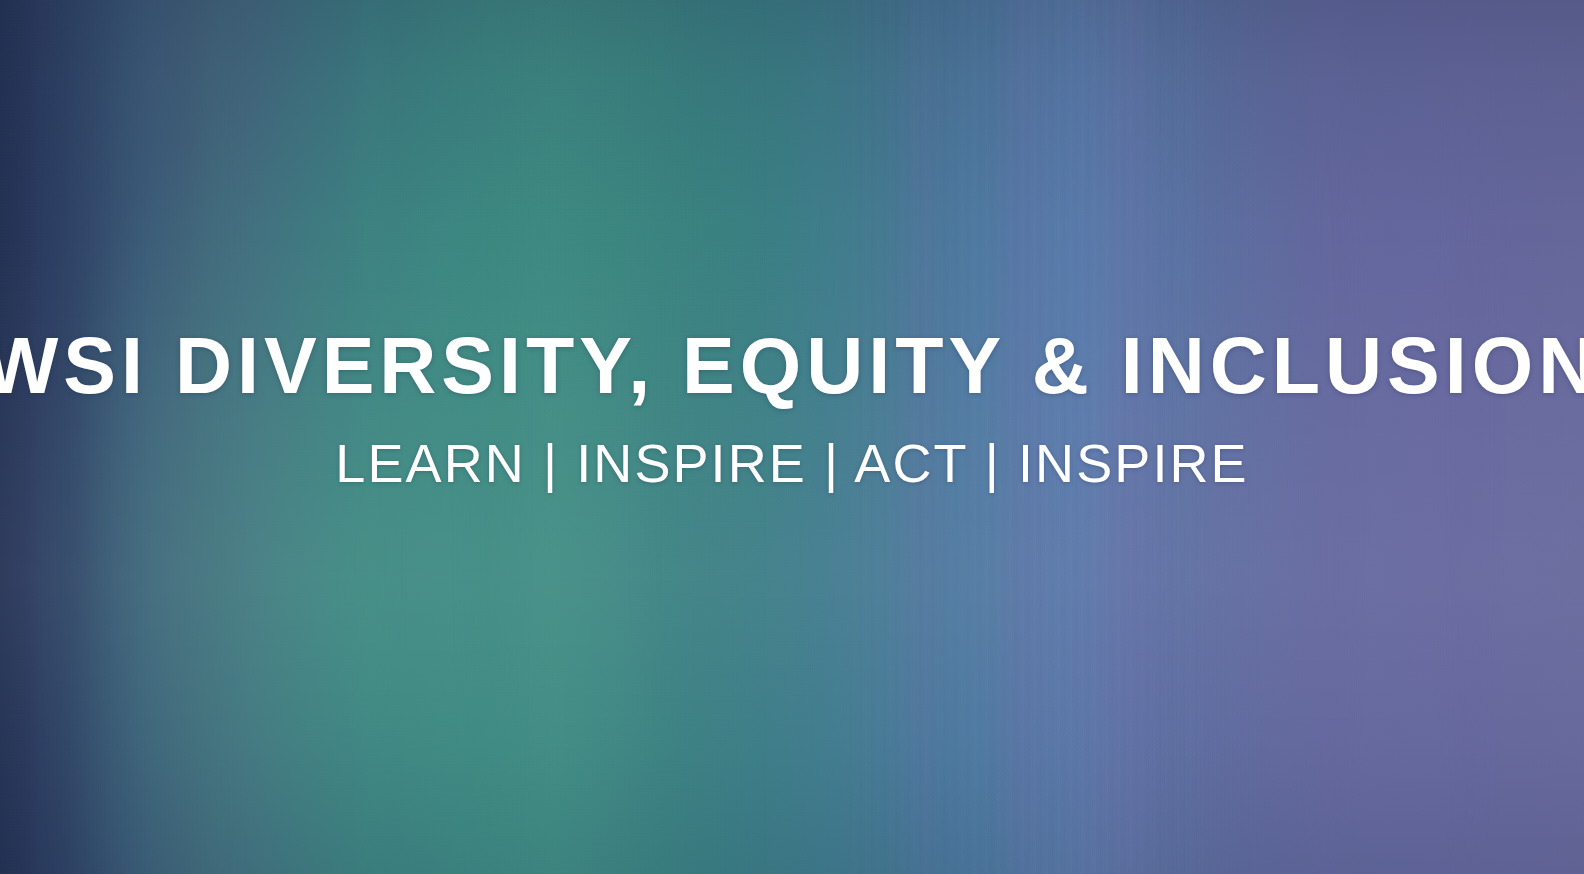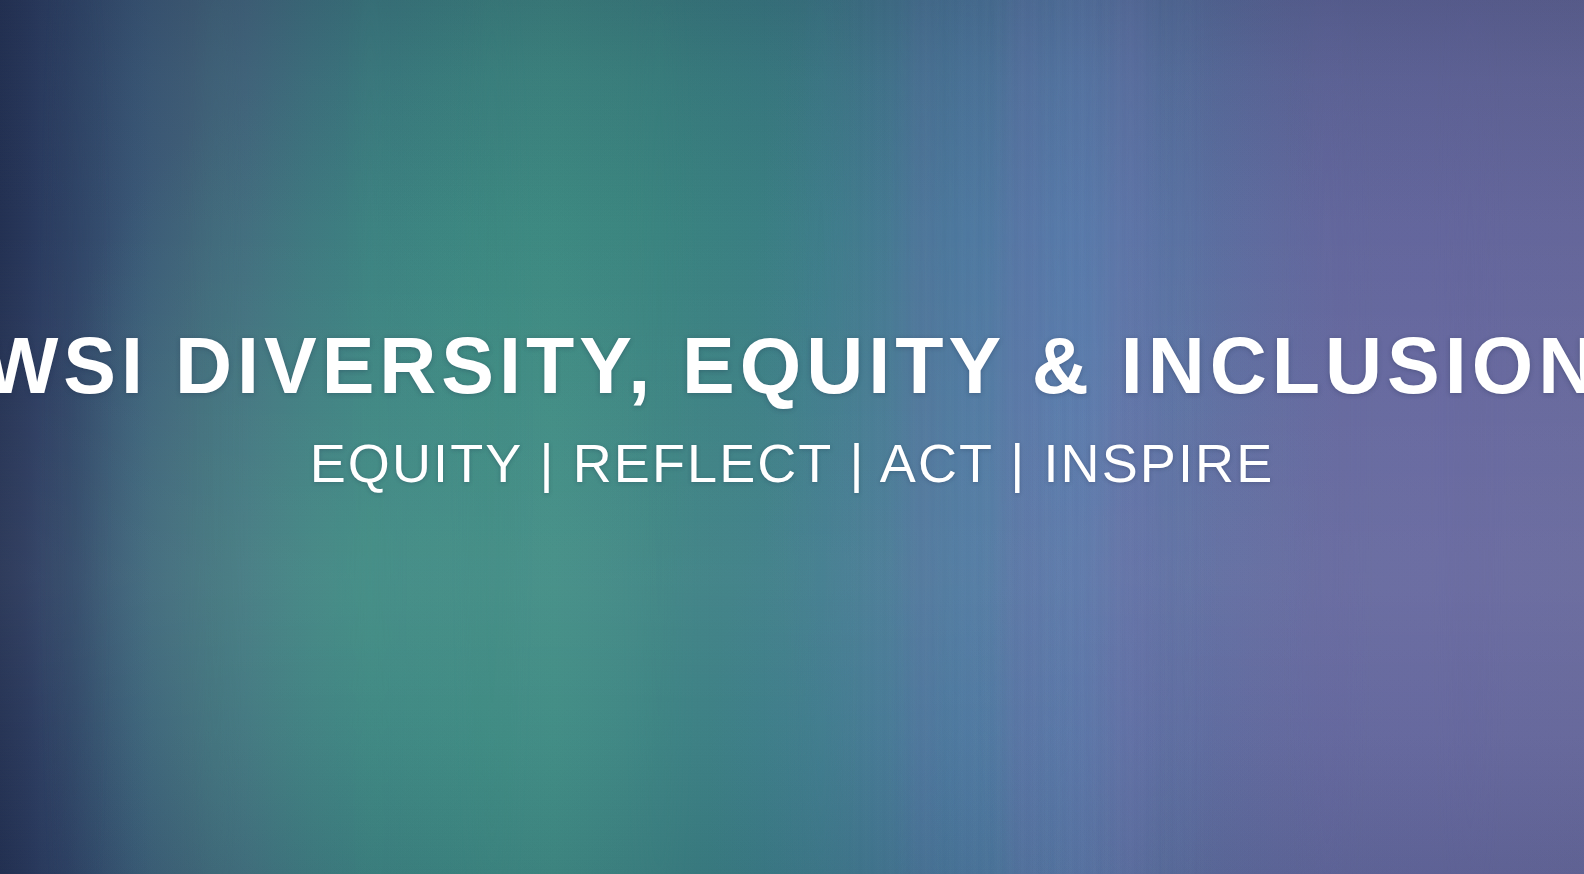--- a/index.html
+++ b/index.html
@@ -271,16 +271,16 @@
     <div class="pass" style="left: 800px; width:42px;  background:rgba(64,124,148,0.16);"></div>
     <div class="pass" style="left:1300px; width:54px;  background:rgba(104,100,162,0.18);"></div>
     <div class="pass" style="left:1450px; width:40px;  background:rgba(100,98,158,0.16);"></div>
   </div>
 
   <div class="bg-layer" id="bg-streaks"></div>
   <div class="bg-layer" id="bg-grain"></div>
 
   <div id="text-block">
     <h1 id="headline">WSI DIVERSITY, EQUITY &amp; INCLUSION</h1>
-    <p id="subtitle">EQUITY | REFLECT | ACT | INSPIRE</p>
+    <p id="subtitle">LEARN | INSPIRE | ACT | INSPIRE</p>
   </div>
 
 </div>
 
 </body></html>

